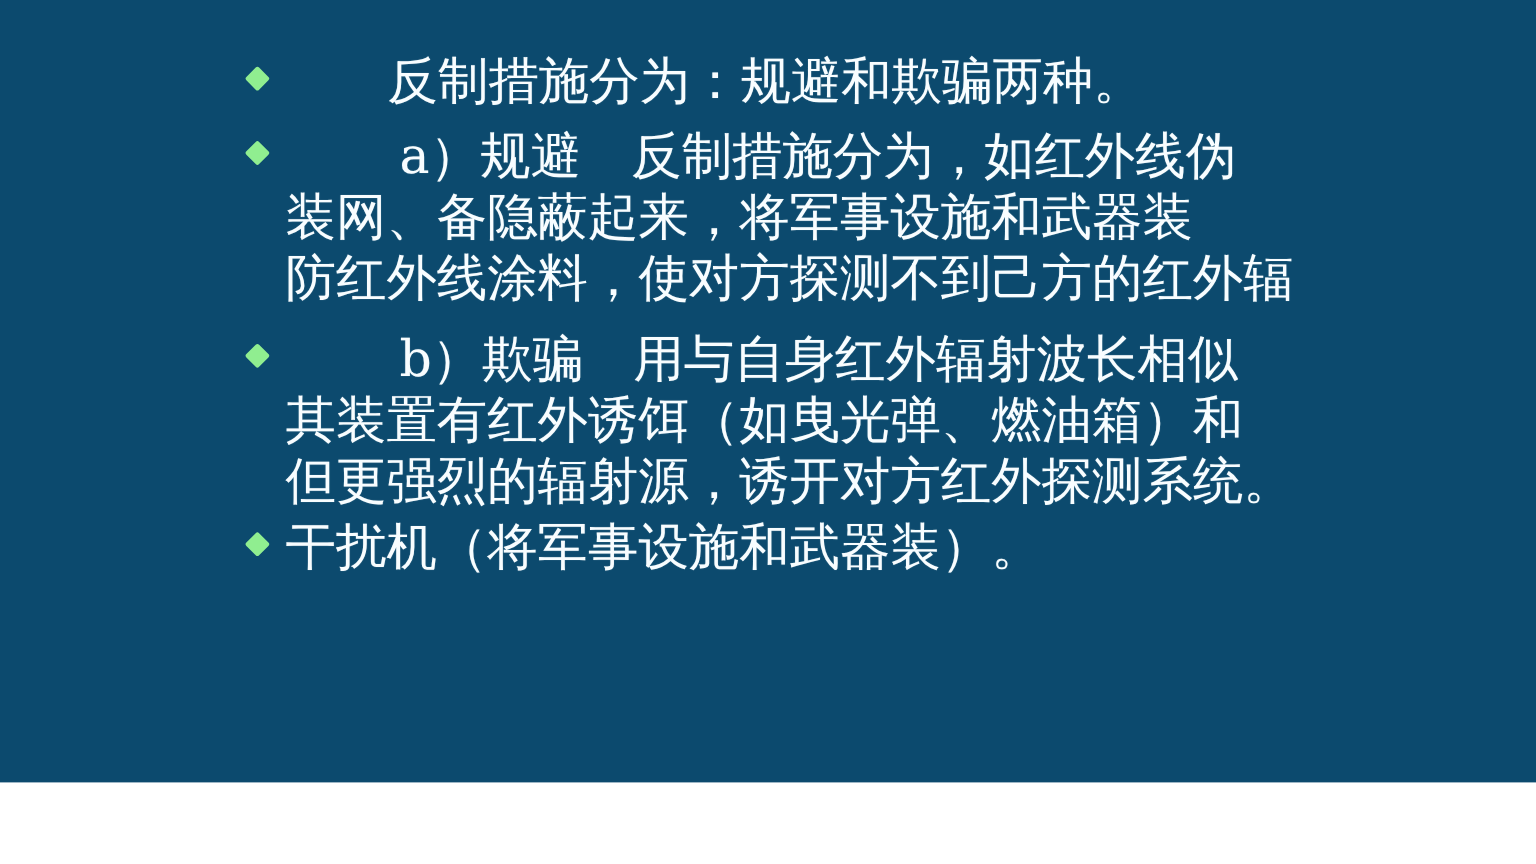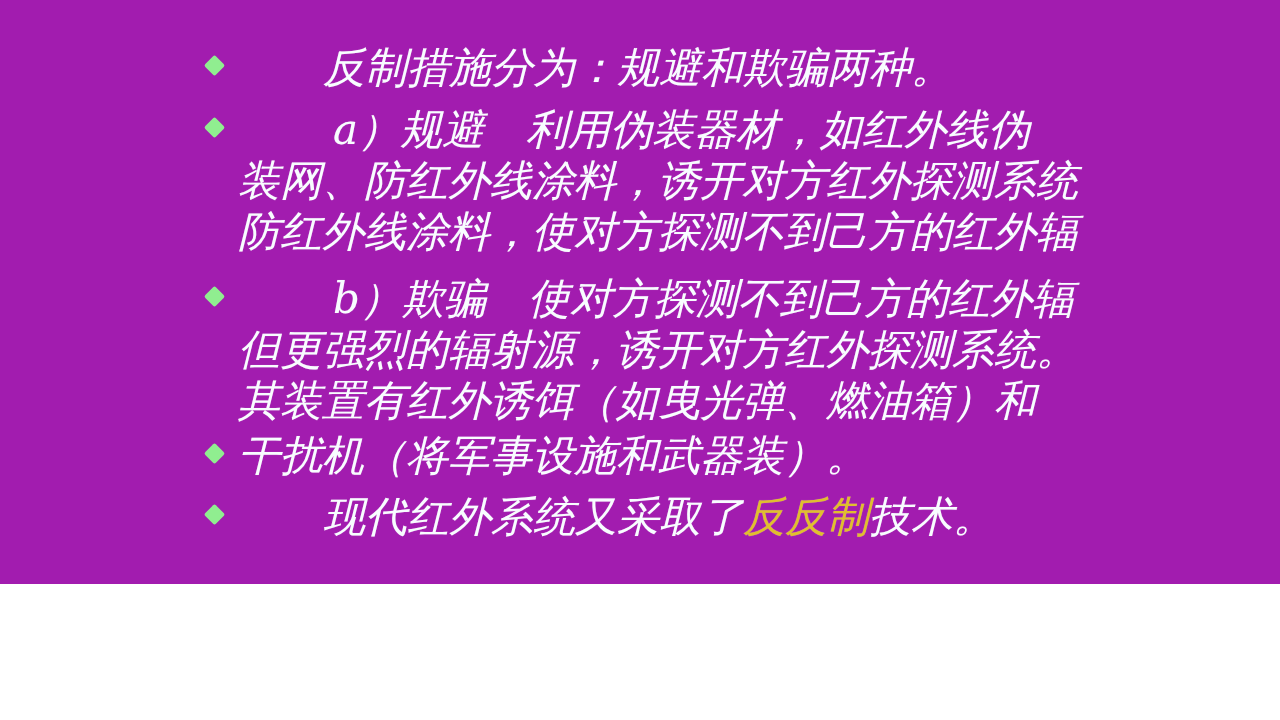--- a/index.html
+++ b/index.html
@@ -2,25 +2,24 @@
 <html><head>
 <meta charset="utf-8">
 <style>
   html, body {
     margin: 0;
     padding: 0;
   }
   .slide {
     position: relative;
     width: 1280px;
-    height: 584px;
+    height: 652px;
     overflow: hidden;
-    background: #a21caf;
+    background: #0c4a6e;
     font-family: "DejaVu Serif", "Liberation Serif", serif;
-    font-style: italic;
   }
   .content {
     position: absolute;
     left: 203px;
     top: 42px;
     width: 920px;
   }
   .para {
     position: relative;
     padding-left: 35px;
@@ -56,36 +55,32 @@
 <div class="slide">
   <div class="content">
 
     <div class="para gap-11">
       <span class="bullet"></span>
       <div class="line indent-sm">反制措施分为：规避和欺骗两种。</div>
     </div>
 
     <div class="para gap-16">
       <span class="bullet"></span>
-      <div class="line indent-lg">a）规避　利用伪装器材，如红外线伪</div>
-      <div class="line">装网、防红外线涂料，诱开对方红外探测系统</div>
+      <div class="line indent-lg">a）规避　反制措施分为，如红外线伪</div>
+      <div class="line">装网、备隐蔽起来，将军事设施和武器装</div>
       <div class="line">防红外线涂料，使对方探测不到己方的红外辐</div>
     </div>
 
     <div class="para gap-4">
       <span class="bullet"></span>
-      <div class="line indent-lg">b）欺骗　使对方探测不到己方的红外辐</div>
+      <div class="line indent-lg">b）欺骗　用与自身红外辐射波长相似</div>
+      <div class="line">其装置有红外诱饵（如曳光弹、燃油箱）和</div>
       <div class="line">但更强烈的辐射源，诱开对方红外探测系统。</div>
-      <div class="line">其装置有红外诱饵（如曳光弹、燃油箱）和</div>
     </div>
 
     <div class="para gap-10">
       <span class="bullet"></span>
       <div class="line">干扰机（将军事设施和武器装）。</div>
     </div>
 
-    <div class="para">
-      <span class="bullet"></span>
-      <div class="line indent-sm"><span>现代红外系统又采取了</span><span class="hl">反反制</span><span>技术。</span></div>
-    </div>
 
   </div>
 </div>
 
 </body></html>

